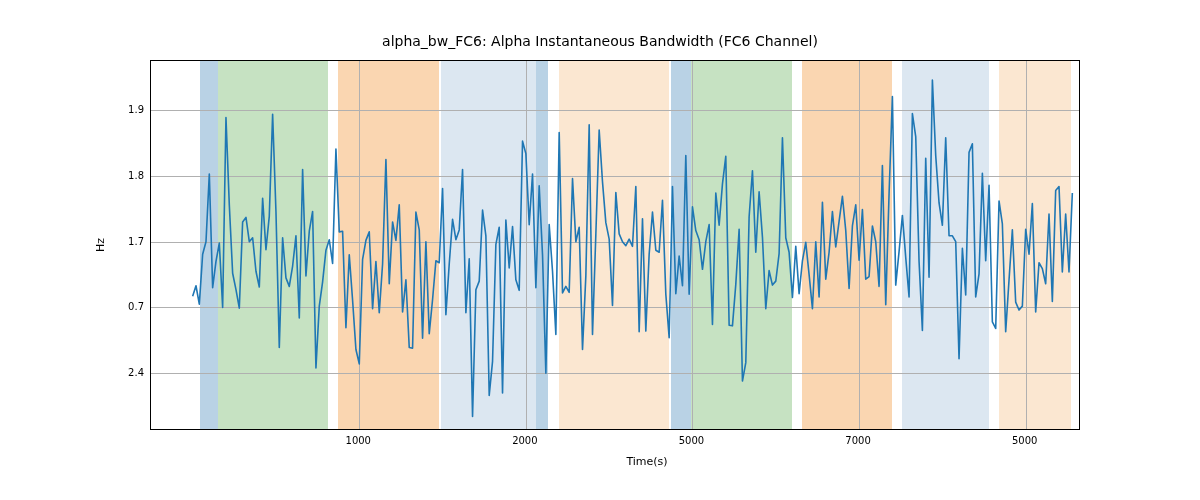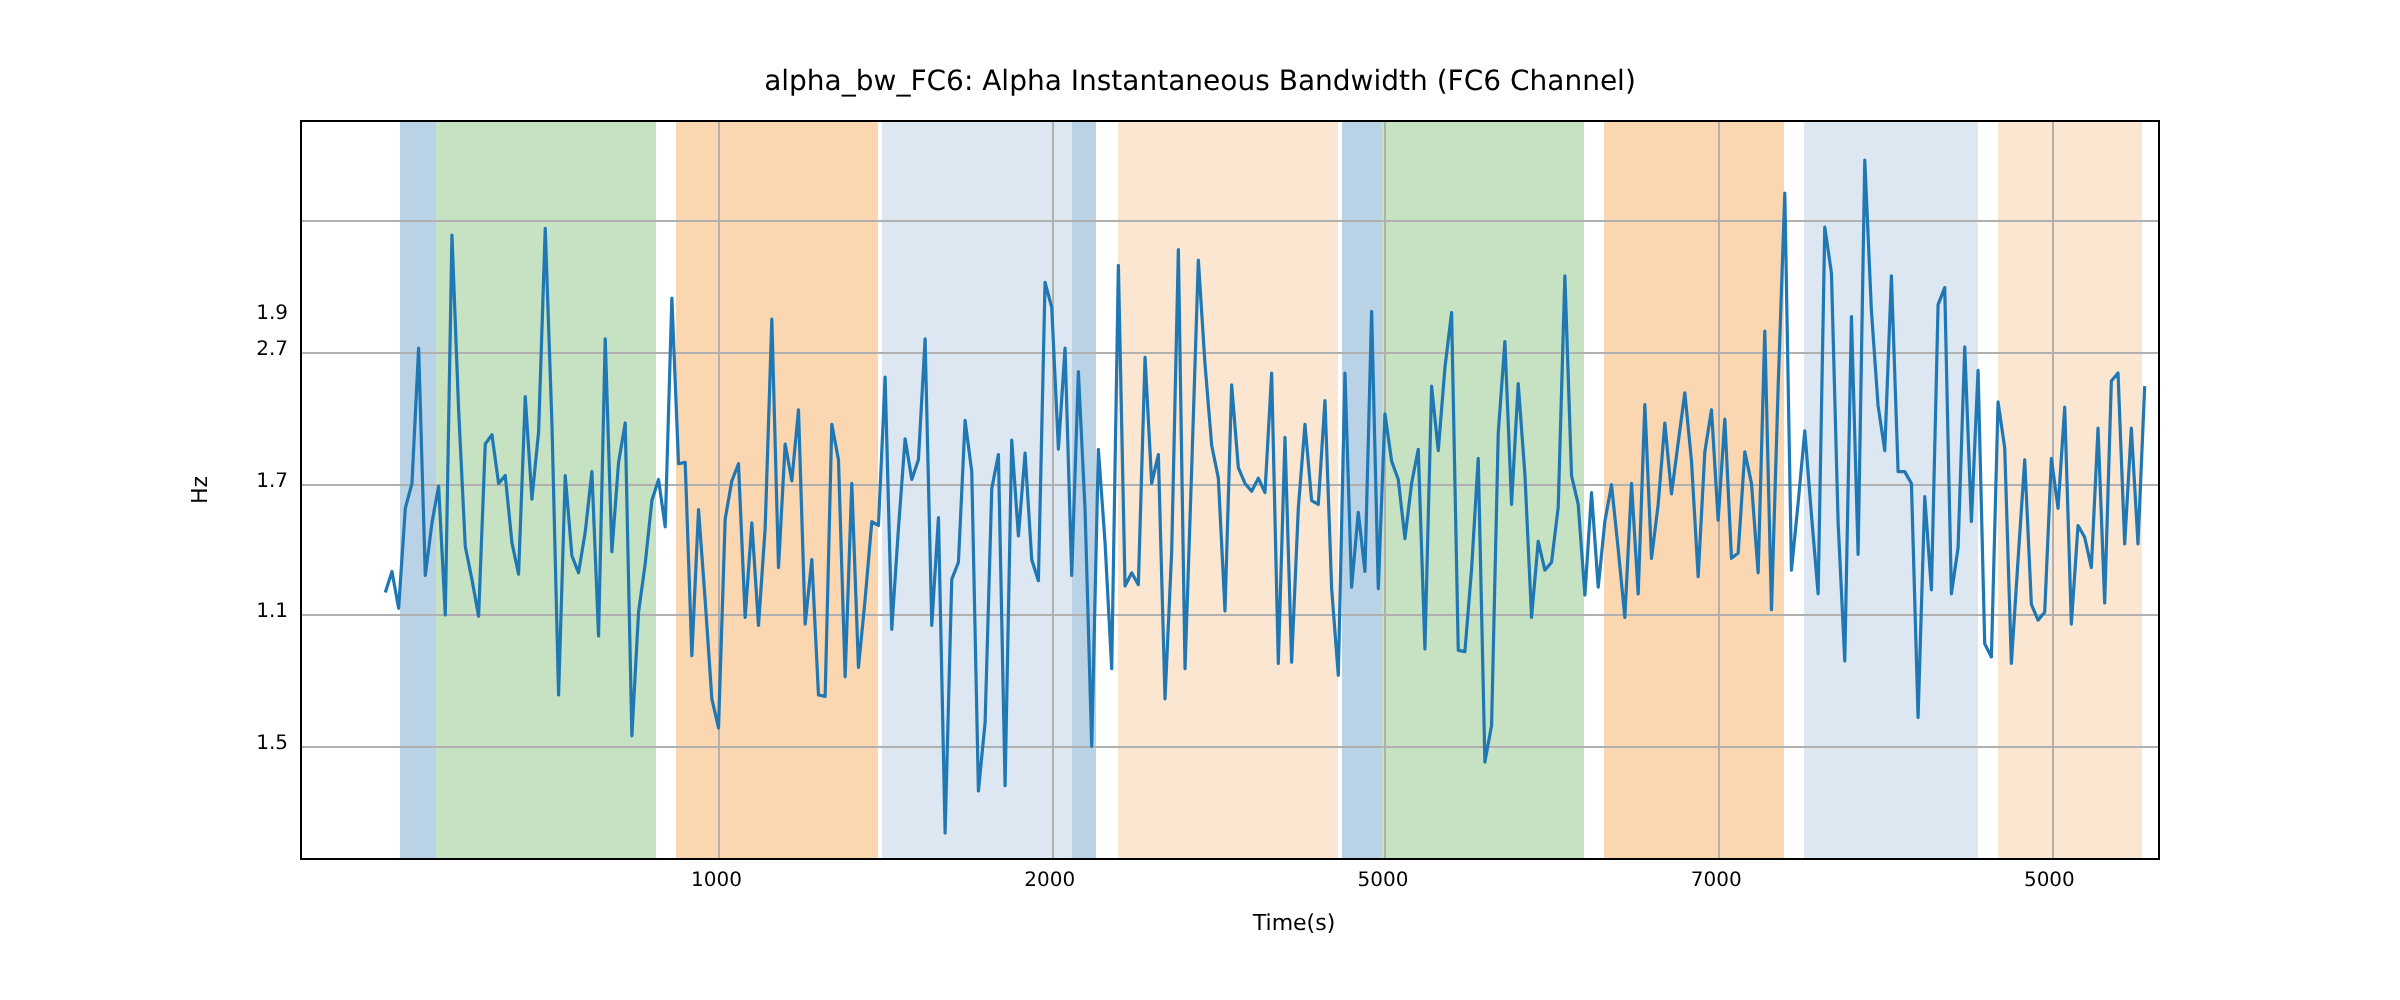--- a/index.html
+++ b/index.html
@@ -136,20 +136,20 @@
   </div>
 
   <div id="xtick-container">
       <div class="xtick" style="left: 358.259px;">1000</div>
       <div class="xtick" style="left: 524.865px;">2000</div>
       <div class="xtick" style="left: 691.472px;">5000</div>
       <div class="xtick" style="left: 858.079px;">7000</div>
       <div class="xtick" style="left: 1024.69px;">5000</div>
     </div>
   <div id="ytick-container">
-      <div class="ytick" style="left: 116px; top: 372.143px;">1.5</div>
-      <div class="ytick" style="left: 116px; top: 306.429px;">1.1</div>
+      <div class="ytick" style="left: 116px; top: 372.143px;">2.4</div>
+      <div class="ytick" style="left: 116px; top: 306.429px;">0.7</div>
       <div class="ytick" style="left: 116px; top: 240.714px;">1.7</div>
-      <div class="ytick" style="left: 116px; top: 175px;">2.7</div>
-      <div class="ytick" style="left: 116px; top: 109.286px; margin-top: 48px;">1.9</div>
+      <div class="ytick" style="left: 116px; top: 175px;">1.8</div>
+      <div class="ytick" style="left: 116px; top: 109.286px;">1.9</div>
     </div>
 
 </div>
 
 </body></html>

